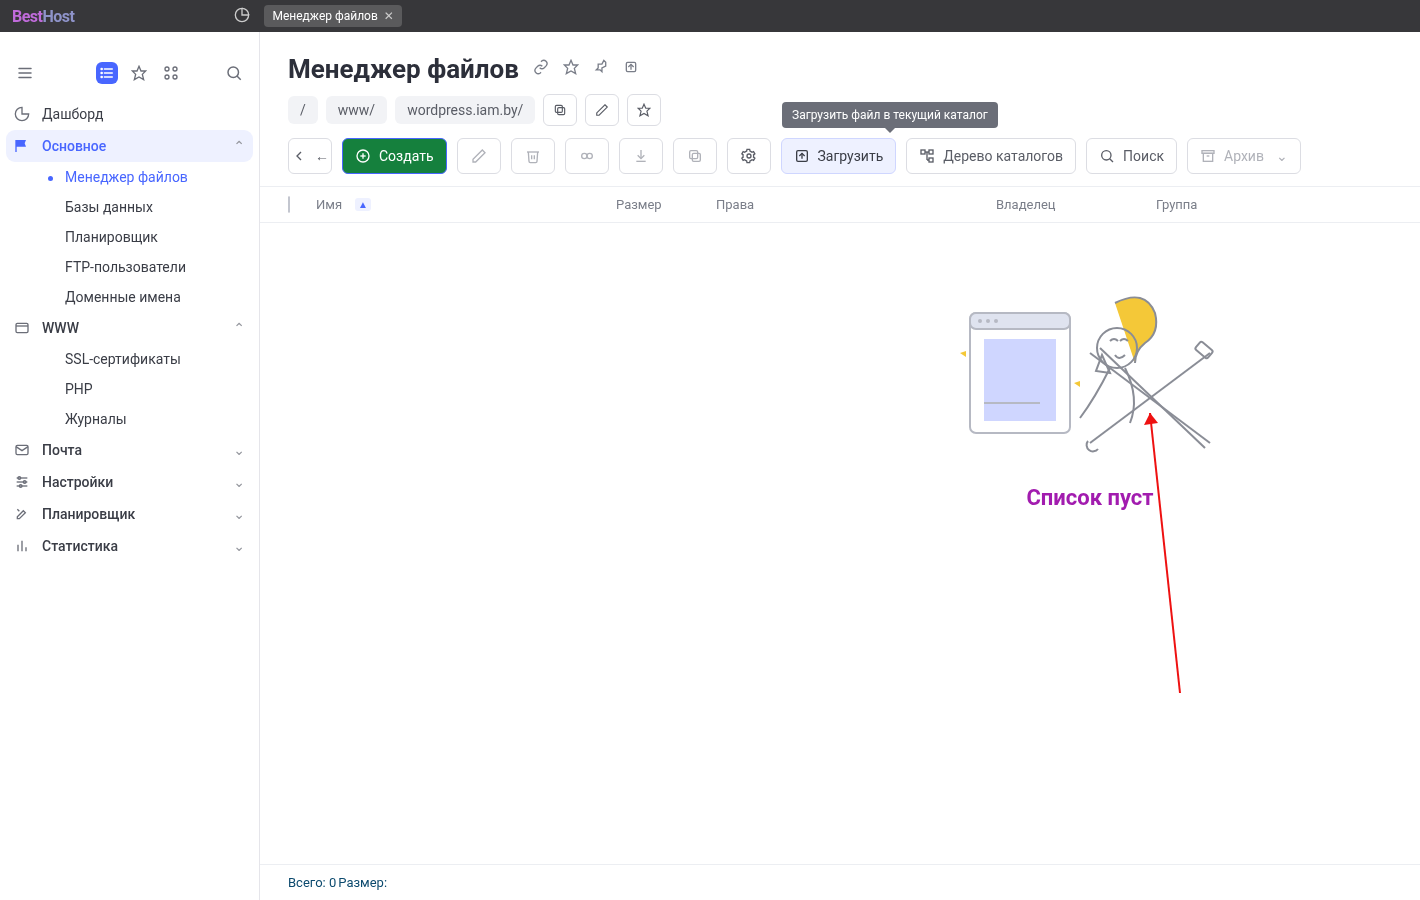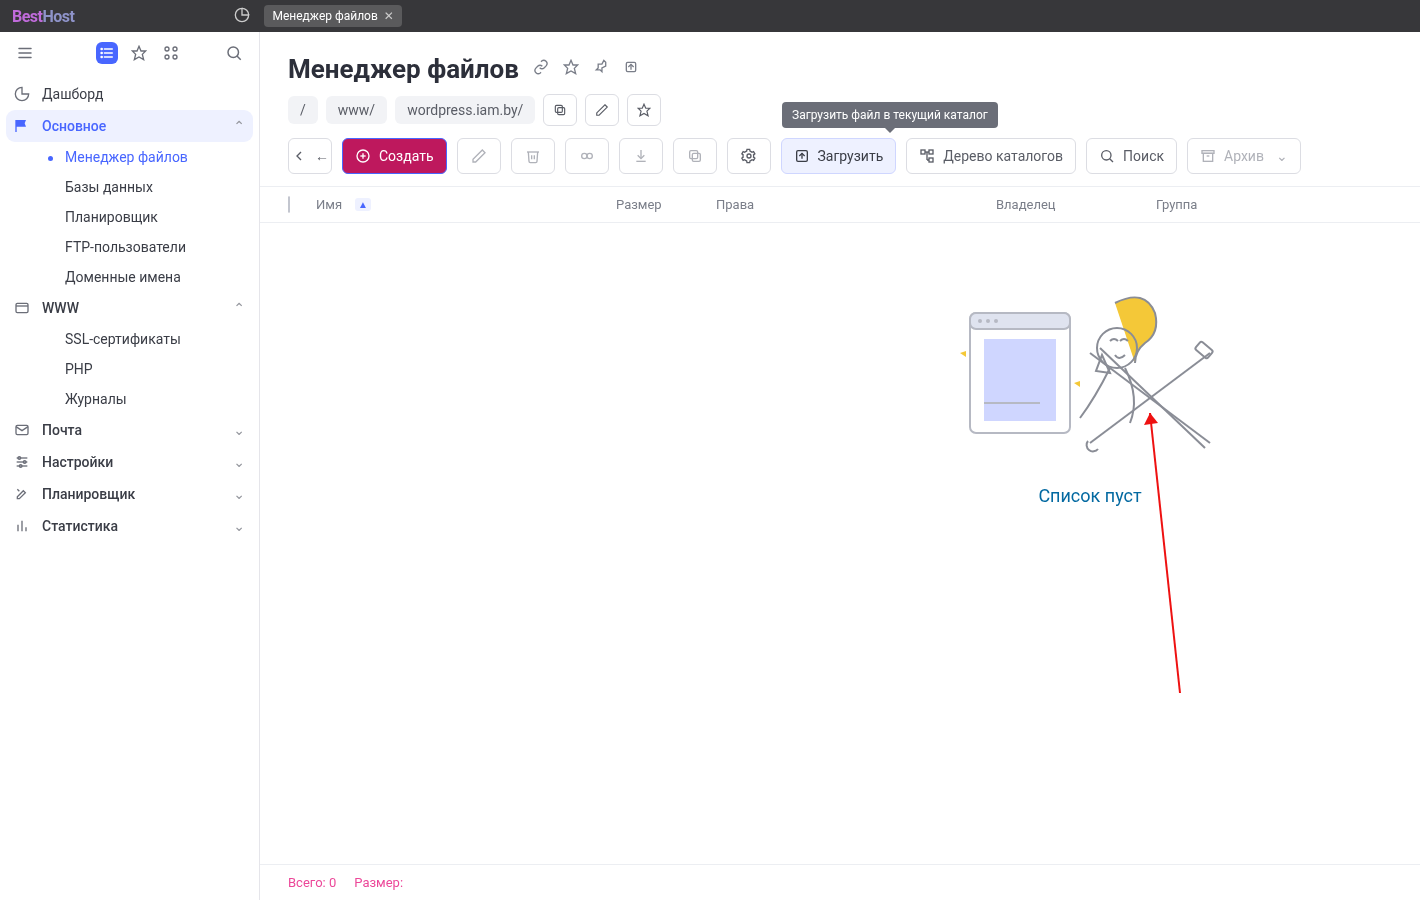--- a/index.html
+++ b/index.html
@@ -8,21 +8,21 @@
 
 .topbar{height:32px;background:#37373a;display:flex;align-items:center;padding:0 12px;color:#fff;font-size:12px}
 .brand{font-size:16px;font-weight:700;letter-spacing:-.5px}
 .brand-a{color:#c06bdb}.brand-b{color:#8e93c9}
 .top-icon{color:#ccc;margin-right:8px}
 .tab-chip{display:inline-flex;align-items:center;background:#5a5a5c;border-radius:4px;padding:4px 8px;gap:6px;margin-left:6px}
 .tab-chip .x{color:#ccc}
 
 
 .layout{display:flex;height:calc(900px - 32px)}
-.sidebar{width:260px;border-right:1px solid #e5e5ea;flex-shrink:0;display:flex;flex-direction:column;padding-top:4px}
+.sidebar{width:260px;border-right:1px solid #e5e5ea;flex-shrink:0;display:flex;flex-direction:column;padding-top:24px}
 .main{flex:1;display:flex;flex-direction:column;position:relative}
 
 
 .side-icons-row{display:flex;align-items:center;gap:10px;padding:6px 14px 14px}
 .side-icon{width:22px;height:22px;display:flex;align-items:center;justify-content:center;color:#6b6e78}
 .side-icon.active{background:#4866ff;border-radius:6px;color:#fff;padding:3px}
 .side-search{margin-left:auto;color:#6b6e78}
 .nav-item{display:flex;align-items:center;gap:10px;padding:8px 14px;color:#3a3d46;cursor:pointer;font-size:14px}
 .nav-item.section{font-weight:500}
 .nav-item .chev{margin-left:auto;color:#96989f}
@@ -40,21 +40,21 @@
 
 
 .crumb-row{display:flex;align-items:center;gap:8px;padding:0 28px 12px}
 .crumb{background:#f2f3f6;border-radius:6px;padding:6px 12px;font-size:14px;color:#5a5d66}
 .crumb-icon{background:#fff;border:1px solid #dcdde3;border-radius:6px;width:34px;height:32px;display:flex;align-items:center;justify-content:center;color:#5a5d66}
 
 
 .toolbar{display:flex;align-items:center;gap:10px;padding:0 28px 12px;flex-wrap:nowrap;position:relative}
 .tbtn{height:36px;border:1px solid #dcdde3;background:#fff;border-radius:6px;display:inline-flex;align-items:center;justify-content:center;gap:8px;padding:0 12px;color:#5a5d66;font-size:14px;cursor:pointer;white-space:nowrap}
 .tbtn.icon-only{width:44px;padding:0}
-.tbtn.primary{background:#be185d;border-color:#4866ff;color:#fff}
+.tbtn.primary{background:#15803d;border-color:#4866ff;color:#fff}
 .tbtn.high{background:#eef1ff;border-color:#cfd6ff;color:#3a3d46}
 .tbtn.disabled{color:#b0b2b9}
 .tbtn .ico{display:inline-flex}
 
 
 .tooltip{position:absolute;top:-36px;left:522px;background:#6b6e78;color:#fff;font-size:12px;padding:6px 10px;border-radius:4px;white-space:nowrap}
 .tooltip::after{content:"";position:absolute;bottom:-5px;left:50%;margin-left:-5px;border-width:5px 5px 0;border-style:solid;border-color:#6b6e78 transparent transparent}
 
 
 .tbl-head{display:flex;align-items:center;padding:10px 28px;border-top:1px solid #eceef2;border-bottom:1px solid #eceef2;font-size:13px;color:#7a7e89}
@@ -62,27 +62,27 @@
 .th-name{flex:0 0 300px;display:flex;align-items:center;gap:13px}
 .th-size{flex:0 0 100px}
 .th-perm{flex:0 0 280px}
 .th-owner{flex:0 0 160px}
 .th-group{flex:0 0 100px}
 .sort-ico{color:#4866ff;background:#eef1ff;border-radius:3px;padding:1px 3px;font-size:10px}
 
 
 .empty{flex:1;display:flex;flex-direction:column;align-items:center;justify-content:flex-start;position:relative;padding-top:70px}
 .empty-art{position:relative;left:250px}
-.empty-label{font-size:18px;font-weight:400;color:#0369a1;margin-top:18px;position:relative;left:250px}
+.empty-label{font-size:22px;font-weight:700;color:#a21caf;margin-top:18px;position:relative;left:250px}
 
 
 .arrow{position:absolute;left:880px;top:180px;pointer-events:none}
 
 
-.footer{border-top:1px solid #eceef2;padding:10px 28px;font-size:13px;color:#ec4899;display:flex;gap:18px}
+.footer{border-top:1px solid #eceef2;padding:10px 28px;font-size:13px;color:#0c4a6e;display:flex;gap:2px}
 
 .chk{width:16px;height:16px;border:1.5px solid #c3c6cf;border-radius:4px}
 </style>
 </head>
 <body>
 
 <div class="topbar">
   <span class="brand">
     <span class="brand-a">Best</span><span class="brand-b">Host</span>
   </span>

